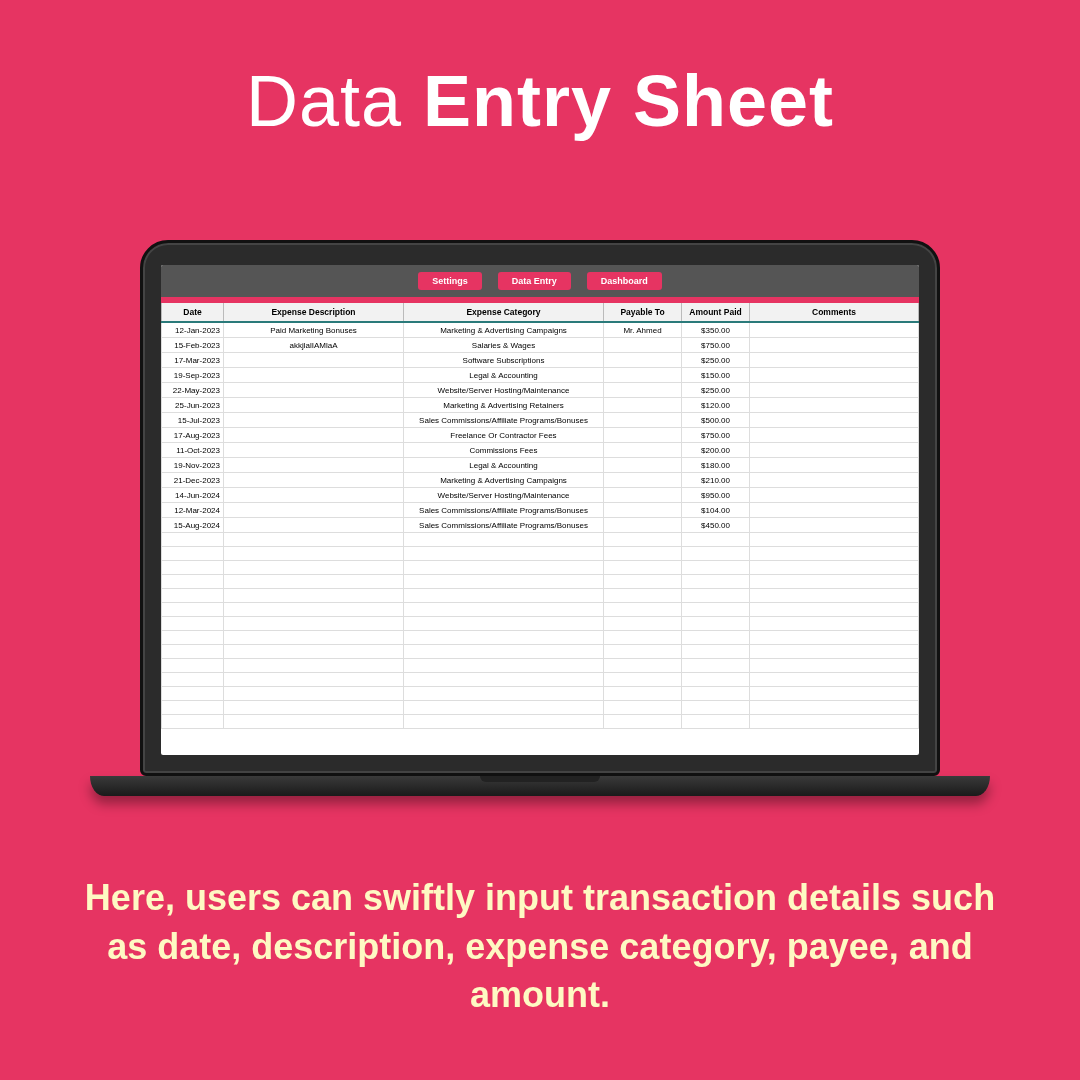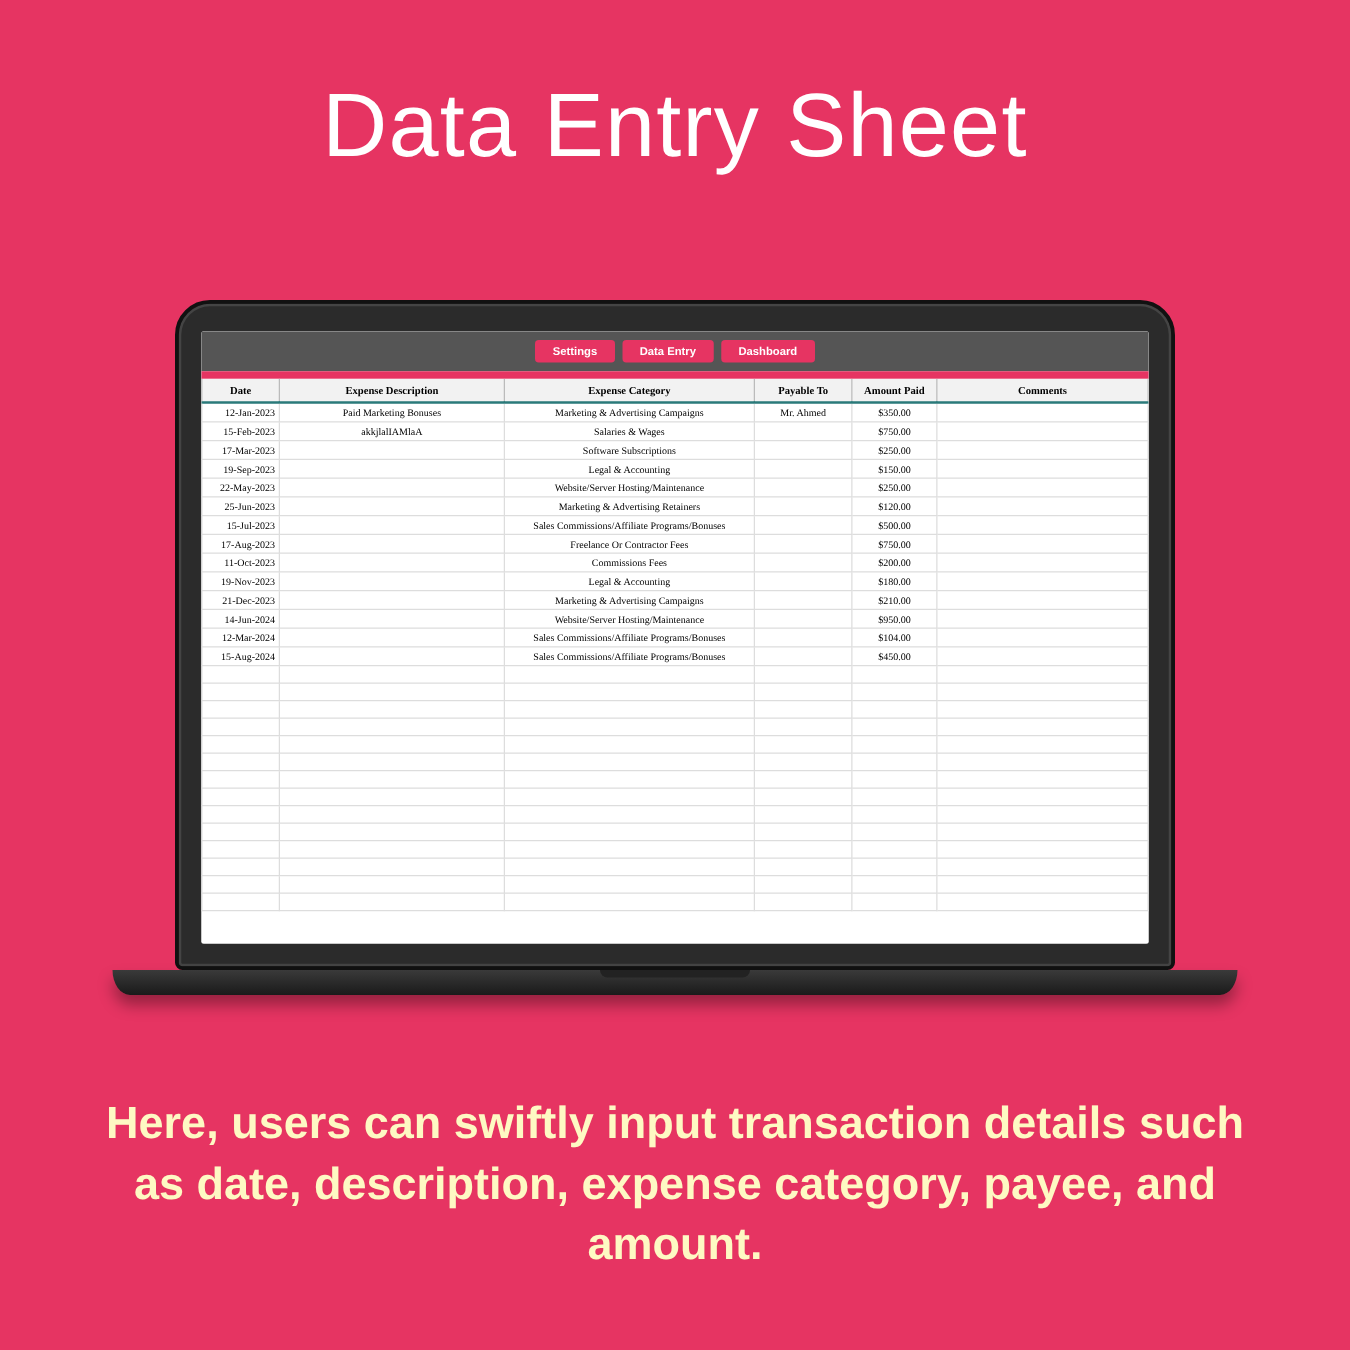--- a/index.html
+++ b/index.html
@@ -12,21 +12,21 @@
   position: relative;
 }
 .title {
   text-align: center;
   color: #fff;
   font-size: 72px;
   font-weight: 300;
   padding-top: 60px;
   letter-spacing: 1px;
 }
-.title .bold { font-weight: 400; margin-top: 28px; }
+.title .bold { font-weight: 700; margin-top: 28px; }
 .subtitle {
   position: absolute;
   bottom: 60px;
   left: 0; right: 0;
   text-align: center;
   color: #fef9c3;
   font-size: 36px;
   font-weight: 600;
   line-height: 1.35;
   padding: 0 70px;
@@ -53,40 +53,40 @@
   overflow: hidden;
   display: flex;
   flex-direction: column;
 }
 .toolbar {
   background: #555;
   height: 32px;
   display: flex;
   justify-content: center;
   align-items: center;
-  gap: 6px;
+  gap: 16px;
 }
 .tab-btn {
   background: #E63462;
   color: #fff;
   font-size: 9px;
   font-weight: 700;
   padding: 4px 14px;
   border-radius: 3px;
   font-family: Arial, sans-serif;
   cursor: pointer;
 }
 .pink-strip {
   height: 6px;
   background: #E63462;
 }
 .sheet-wrap {
   flex: 1;
   overflow: hidden;
-  font-family: Liberation Serif, serif;
+  font-family: Liberation Sans, sans-serif;
 }
 table.sheet {
   width: 100%;
   border-collapse: collapse;
   font-size: 8px;
   color: #000;
 }
 table.sheet th {
   background: #f2f2f2;
   font-weight: 700;

